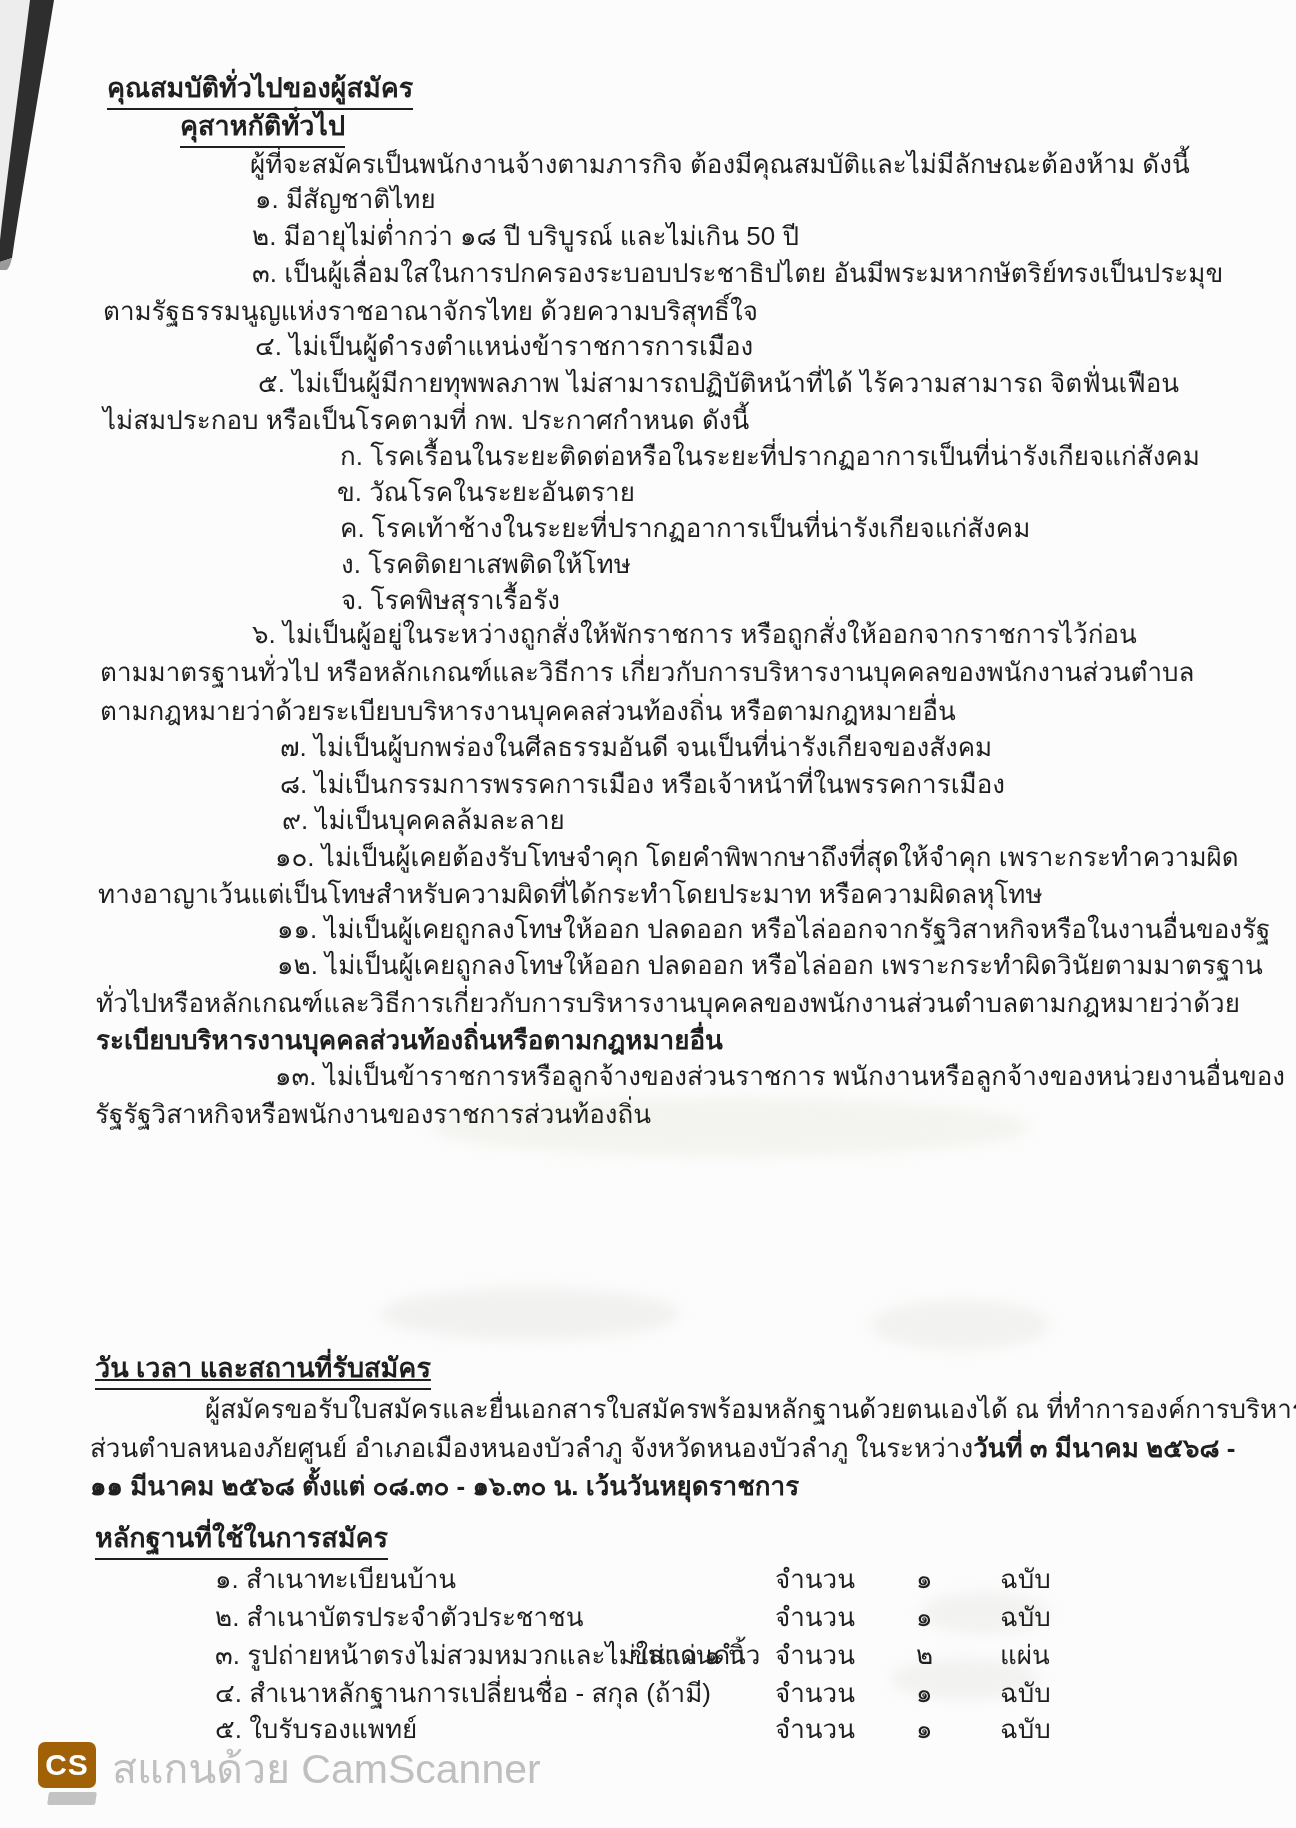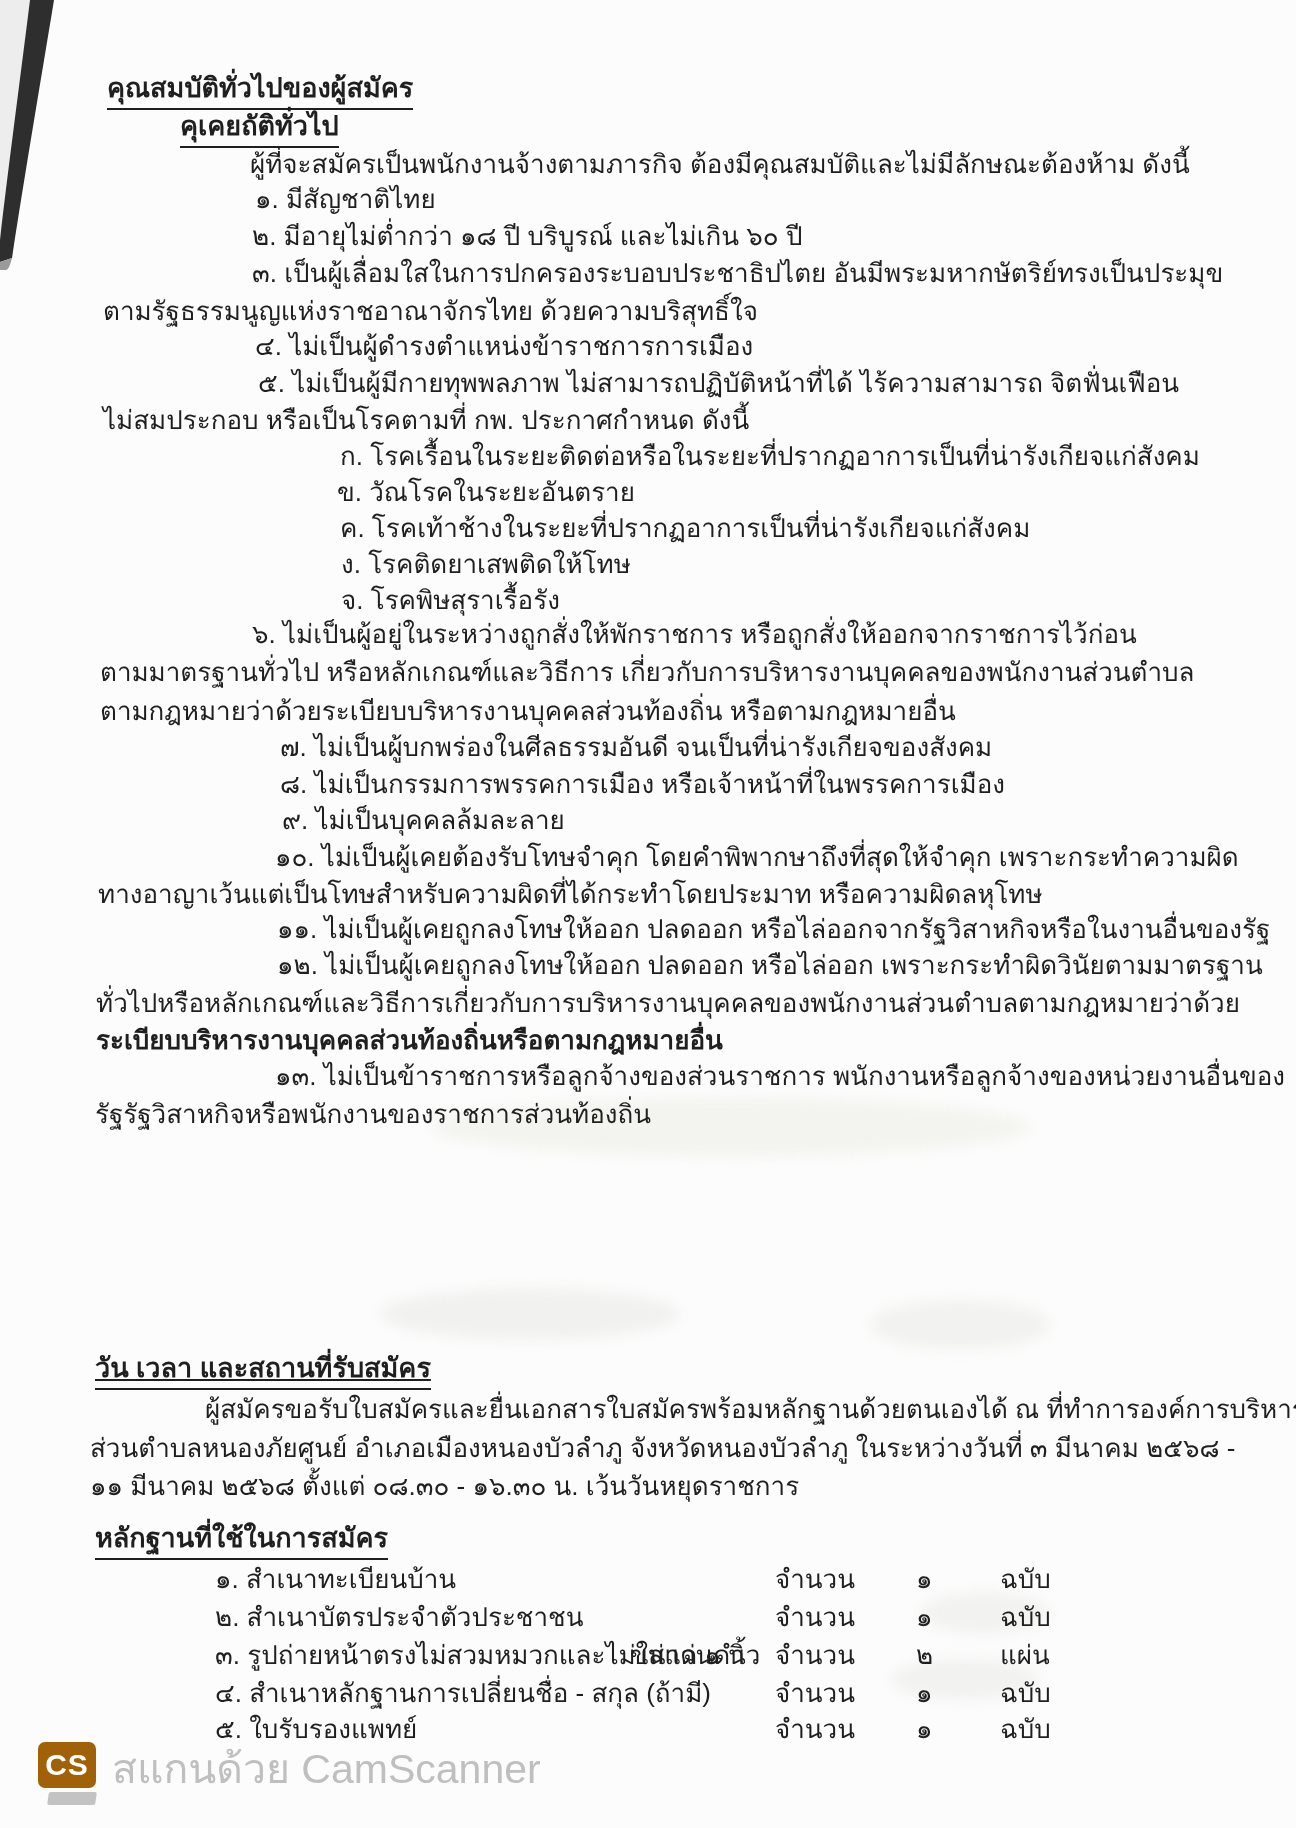--- a/index.html
+++ b/index.html
@@ -18,21 +18,21 @@
     line-height:36px;
     white-space:nowrap;
     color:var(--ink,#1e1e1e);
   }
   .h{
     font-weight:bold;
     font-size:27px;
     padding-bottom:2px;
     border-bottom:2.5px solid var(--ink,#111);
   }
-  .b{font-weight:normal;}
+  .b{font-weight:bold;}
   .row{position:absolute;left:18px;top:0;width:100%;height:36px;}
   .row span{position:absolute;font-size:26px;line-height:36px;white-space:nowrap;}
   .c-item{left:197px;}
   .c-size{left:612px;}
   .c-qtylabel{left:757px;}
   .c-qty{left:898px;}
   .c-unit{left:982px;}
   .smudge{position:absolute;border-radius:50%;filter:blur(7px);pointer-events:none;}
   .curl{position:absolute;left:0;top:0;}
   .cs-badge{
@@ -63,25 +63,25 @@
     <path d="M0,262 L12,258 C10,266 8,270 6,270 L0,270 Z" fill="#9a9a9a"></path>
   </svg>
 
   <div class="smudge" style="left:430px;top:1098px;width:600px;height:58px;background:rgba(190,190,165,0.14);"></div>
   <div class="smudge" style="left:380px;top:1288px;width:300px;height:52px;background:rgba(170,170,160,0.13);"></div>
   <div class="smudge" style="left:870px;top:1300px;width:180px;height:50px;background:rgba(170,170,160,0.12);"></div>
   <div class="smudge" style="left:920px;top:1592px;width:130px;height:42px;background:rgba(175,175,165,0.12);"></div>
   <div class="smudge" style="left:890px;top:1658px;width:150px;height:42px;background:rgba(175,175,165,0.12);"></div>
 
   <div class="line h" style="left:107px;top:70px;">คุณสมบัติทั่วไปของผู้สมัคร</div>
-  <div class="line h" style="left:180px;top:108px;">คุเคยถัติทั่วไป</div>
+  <div class="line h" style="left:180px;top:108px;">คุสาหกัติทั่วไป</div>
   <div class="line" style="left:250px;top:146px;">ผู้ที่จะสมัครเป็นพนักงานจ้างตามภารกิจ  ต้องมีคุณสมบัติและไม่มีลักษณะต้องห้าม ดังนี้</div>
 
   <div class="line" style="left:255px;top:181px;">๑.  มีสัญชาติไทย</div>
-  <div class="line" style="left:252px;top:218px;">๒.  มีอายุไม่ต่ำกว่า ๑๘  ปี บริบูรณ์ และไม่เกิน  ๖๐  ปี</div>
+  <div class="line" style="left:252px;top:218px;">๒.  มีอายุไม่ต่ำกว่า ๑๘  ปี บริบูรณ์ และไม่เกิน  50  ปี</div>
   <div class="line" style="left:252px;top:255px;">๓.  เป็นผู้เลื่อมใสในการปกครองระบอบประชาธิปไตย อันมีพระมหากษัตริย์ทรงเป็นประมุข</div>
   <div class="line" style="left:103px;top:293px;">ตามรัฐธรรมนูญแห่งราชอาณาจักรไทย  ด้วยความบริสุทธิ์ใจ</div>
   <div class="line" style="left:255px;top:328px;">๔.  ไม่เป็นผู้ดำรงตำแหน่งข้าราชการการเมือง</div>
   <div class="line" style="left:258px;top:365px;">๕.  ไม่เป็นผู้มีกายทุพพลภาพ ไม่สามารถปฏิบัติหน้าที่ได้ ไร้ความสามารถ จิตฟั่นเฟือน</div>
   <div class="line" style="left:103px;top:402px;">ไม่สมประกอบ หรือเป็นโรคตามที่ กพ. ประกาศกำหนด ดังนี้</div>
   <div class="line" style="left:340px;top:438px;">ก.  โรคเรื้อนในระยะติดต่อหรือในระยะที่ปรากฏอาการเป็นที่น่ารังเกียจแก่สังคม</div>
   <div class="line" style="left:337px;top:474px;">ข.  วัณโรคในระยะอันตราย</div>
   <div class="line" style="left:340px;top:510px;">ค.  โรคเท้าช้างในระยะที่ปรากฏอาการเป็นที่น่ารังเกียจแก่สังคม</div>
   <div class="line" style="left:341px;top:546px;">ง.  โรคติดยาเสพติดให้โทษ</div>
   <div class="line" style="left:341px;top:582px;">จ.  โรคพิษสุราเรื้อรัง</div>

